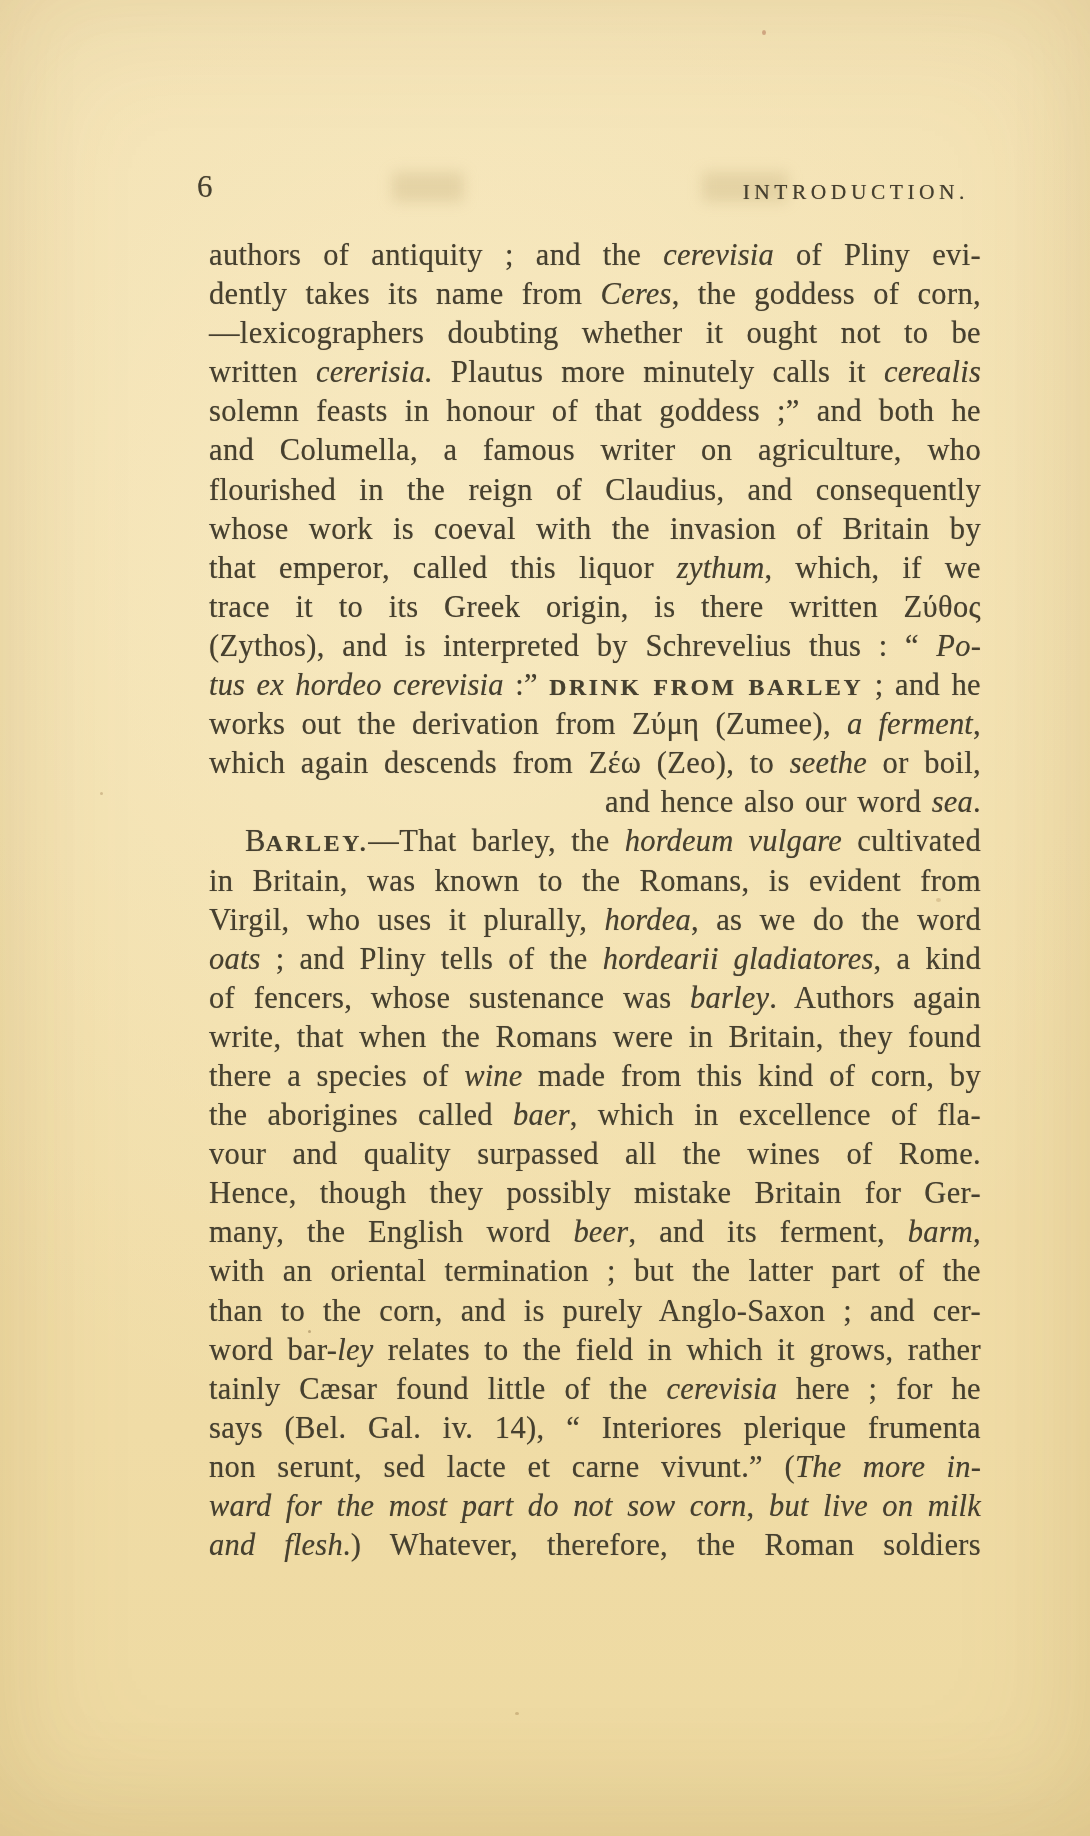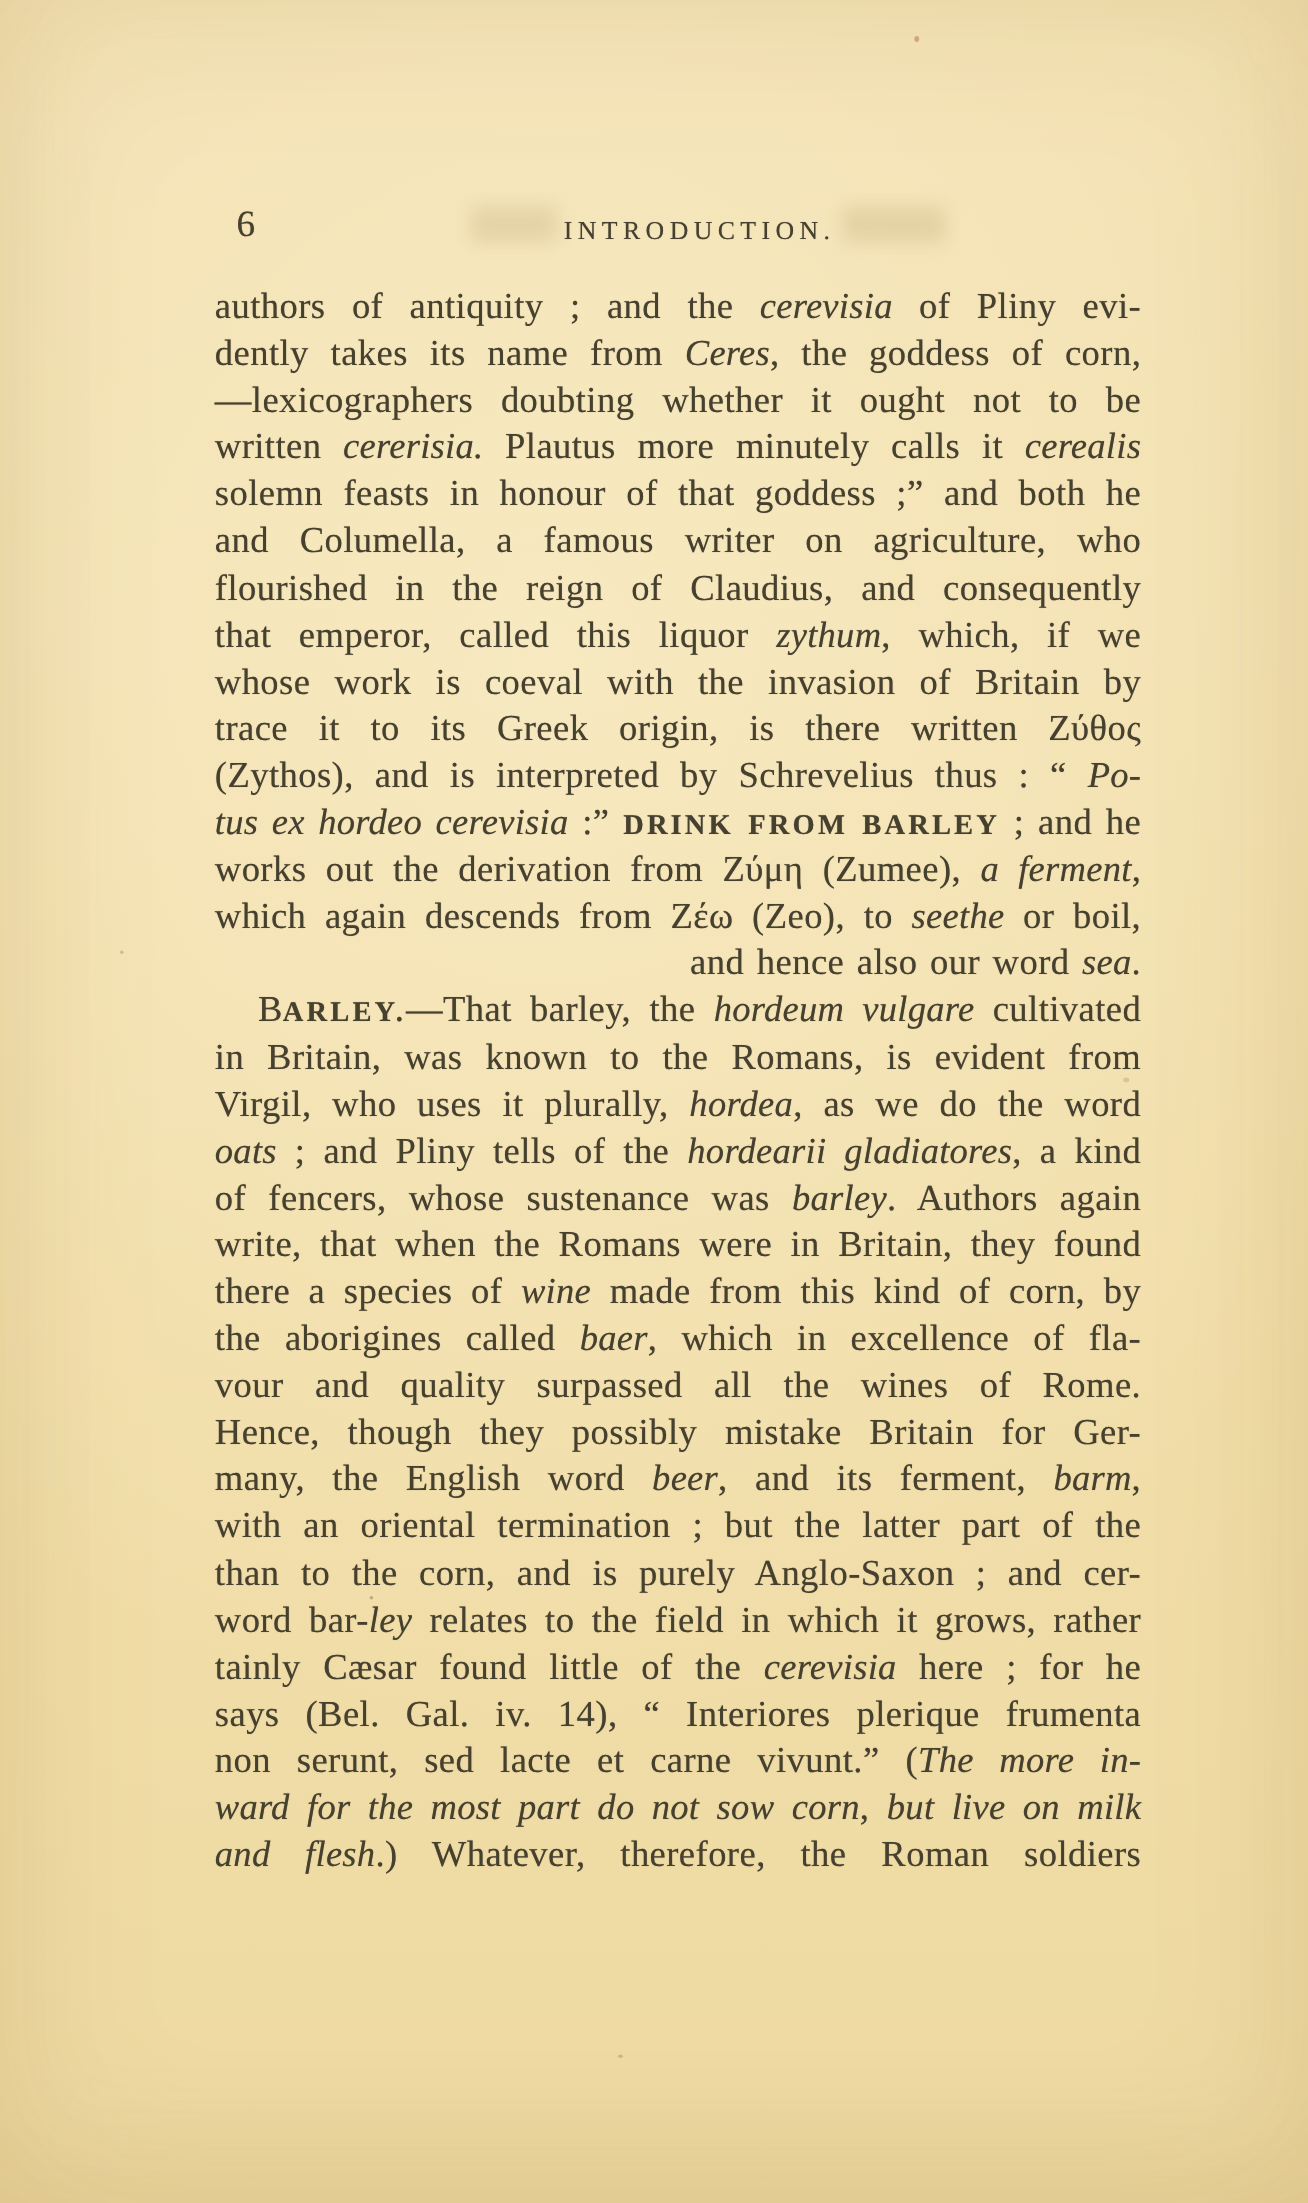--- a/index.html
+++ b/index.html
@@ -18,32 +18,32 @@
     content:"";position:absolute;inset:0;pointer-events:none;
     box-shadow:inset 0 0 140px rgba(160,125,60,0.14), inset 0 -40px 90px rgba(150,115,55,0.08);
   }
   .folio{
     position:absolute;left:197px;top:170px;
     font-size:31px;line-height:34px;
     text-shadow:0 0 0.7px rgba(67,60,47,0.55);
   }
   .running-head{
     position:absolute;left:197px;top:179px;width:772px;
-    text-align:center;
+    text-align:right;
     font-size:21.5px;line-height:26px;letter-spacing:4.5px;
     text-shadow:0 0 0.7px rgba(67,60,47,0.55);
   }
   .ghost{
     position:absolute;top:172px;height:30px;border-radius:4px;
     background:rgba(186,164,112,0.28);filter:blur(7px);
   }
   .ghost.left{left:392px;width:72px;}
   .ghost.right{left:702px;width:86px;}
   .text-block{
-    position:absolute;left:179px;top:236px;width:772px;
+    position:absolute;left:209px;top:236px;width:772px;
     font-size:30.5px;line-height:39.1px;
     letter-spacing:0.35px;word-spacing:2.5px;
     text-shadow:0 0 0.7px rgba(67,60,47,0.55);
   }
   .line{height:39.1px;overflow:visible;text-align:right;}
   .line.just{text-align:justify;text-align-last:justify;}
   .line.indent{text-indent:36px;}
   .s-i{font-style:italic;letter-spacing:0.2px;}
   .s-sc{font-size:0.78em;letter-spacing:2.6px;font-weight:bold;}
   .speck{position:absolute;border-radius:50%;pointer-events:none;}
@@ -64,22 +64,22 @@
   <div class="running-head">INTRODUCTION.</div>
 
   <div class="text-block">
       <div class="line just"><span class="s-n">authors of antiquity ; and the </span><span class="s-i">cerevisia</span><span class="s-n"> of Pliny evi-</span></div>
       <div class="line just"><span class="s-n">dently takes its name from </span><span class="s-i">Ceres</span><span class="s-n">, the goddess of corn,</span></div>
       <div class="line just"><span class="s-n">—lexicographers doubting whether it ought not to be</span></div>
       <div class="line just"><span class="s-n">written </span><span class="s-i">cererisia.</span><span class="s-n"> Plautus more minutely calls it </span><span class="s-i">cerealis</span></div>
       <div class="line just"><span class="s-n">solemn feasts in honour of that goddess ;” and both he</span></div>
       <div class="line just"><span class="s-n">and Columella, a famous writer on agriculture, who</span></div>
       <div class="line just"><span class="s-n">flourished in the reign of Claudius, and consequently</span></div>
+      <div class="line just"><span class="s-n">whose work is coeval with the invasion of Britain by</span></div>
       <div class="line just"><span class="s-n">that emperor, called this liquor </span><span class="s-i">zythum</span><span class="s-n">, which, if we</span></div>
-      <div class="line just"><span class="s-n">whose work is coeval with the invasion of Britain by</span></div>
       <div class="line just"><span class="s-n">trace it to its Greek origin, is there written Ζύθος</span></div>
       <div class="line just"><span class="s-n">(Zythos), and is interpreted by Schrevelius thus : “ </span><span class="s-i">Po-</span></div>
       <div class="line just"><span class="s-i">tus ex hordeo cerevisia</span><span class="s-n"> :” </span><span class="s-sc">DRINK FROM BARLEY</span><span class="s-n"> ; and he</span></div>
       <div class="line just"><span class="s-n">works out the derivation from Ζύμη (Zumee), </span><span class="s-i">a ferment</span><span class="s-n">,</span></div>
       <div class="line just"><span class="s-n">which again descends from Ζέω (Zeo), to </span><span class="s-i">seethe</span><span class="s-n"> or boil,</span></div>
       <div class="line"><span class="s-n">and hence also our word </span><span class="s-i">sea</span><span class="s-n">.</span></div>
       <div class="line just indent"><span class="s-n">B</span><span class="s-sc">ARLEY.</span><span class="s-n">—That barley, the </span><span class="s-i">hordeum vulgare</span><span class="s-n"> cultivated</span></div>
       <div class="line just"><span class="s-n">in Britain, was known to the Romans, is evident from</span></div>
       <div class="line just"><span class="s-n">Virgil, who uses it plurally, </span><span class="s-i">hordea</span><span class="s-n">, as we do the word</span></div>
       <div class="line just"><span class="s-i">oats</span><span class="s-n"> ; and Pliny tells of the </span><span class="s-i">hordearii gladiatores</span><span class="s-n">, a kind</span></div>

